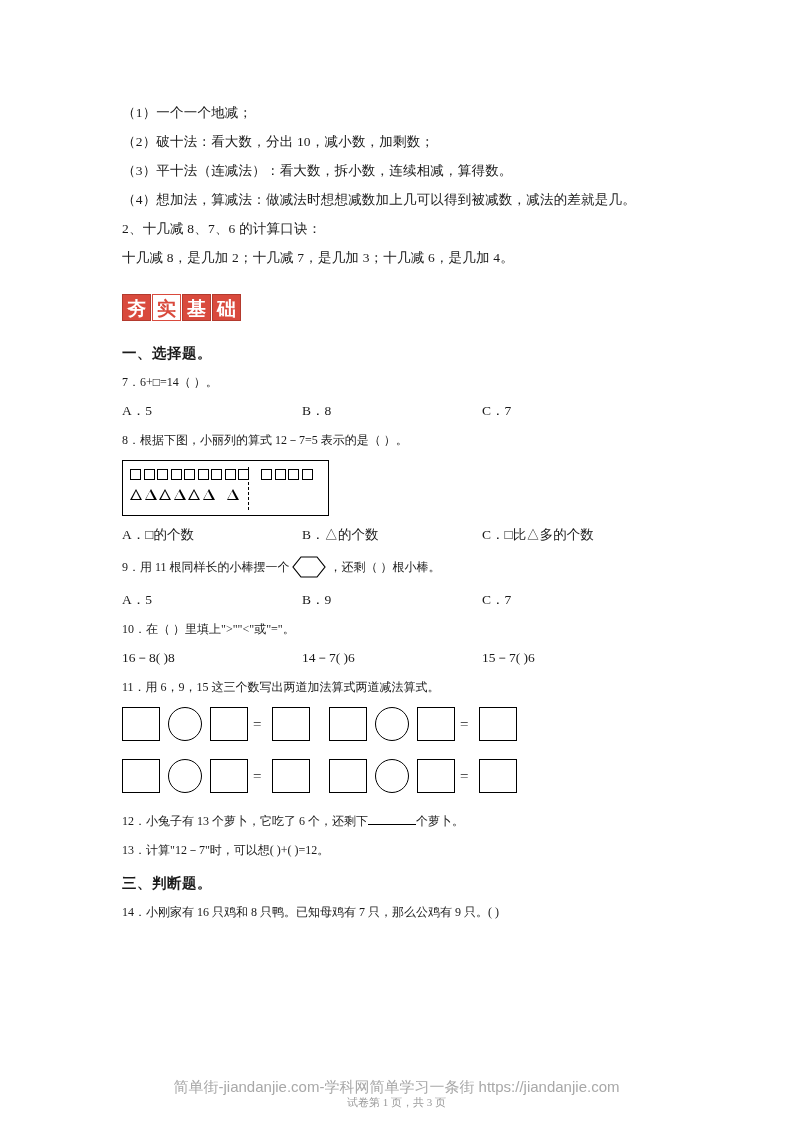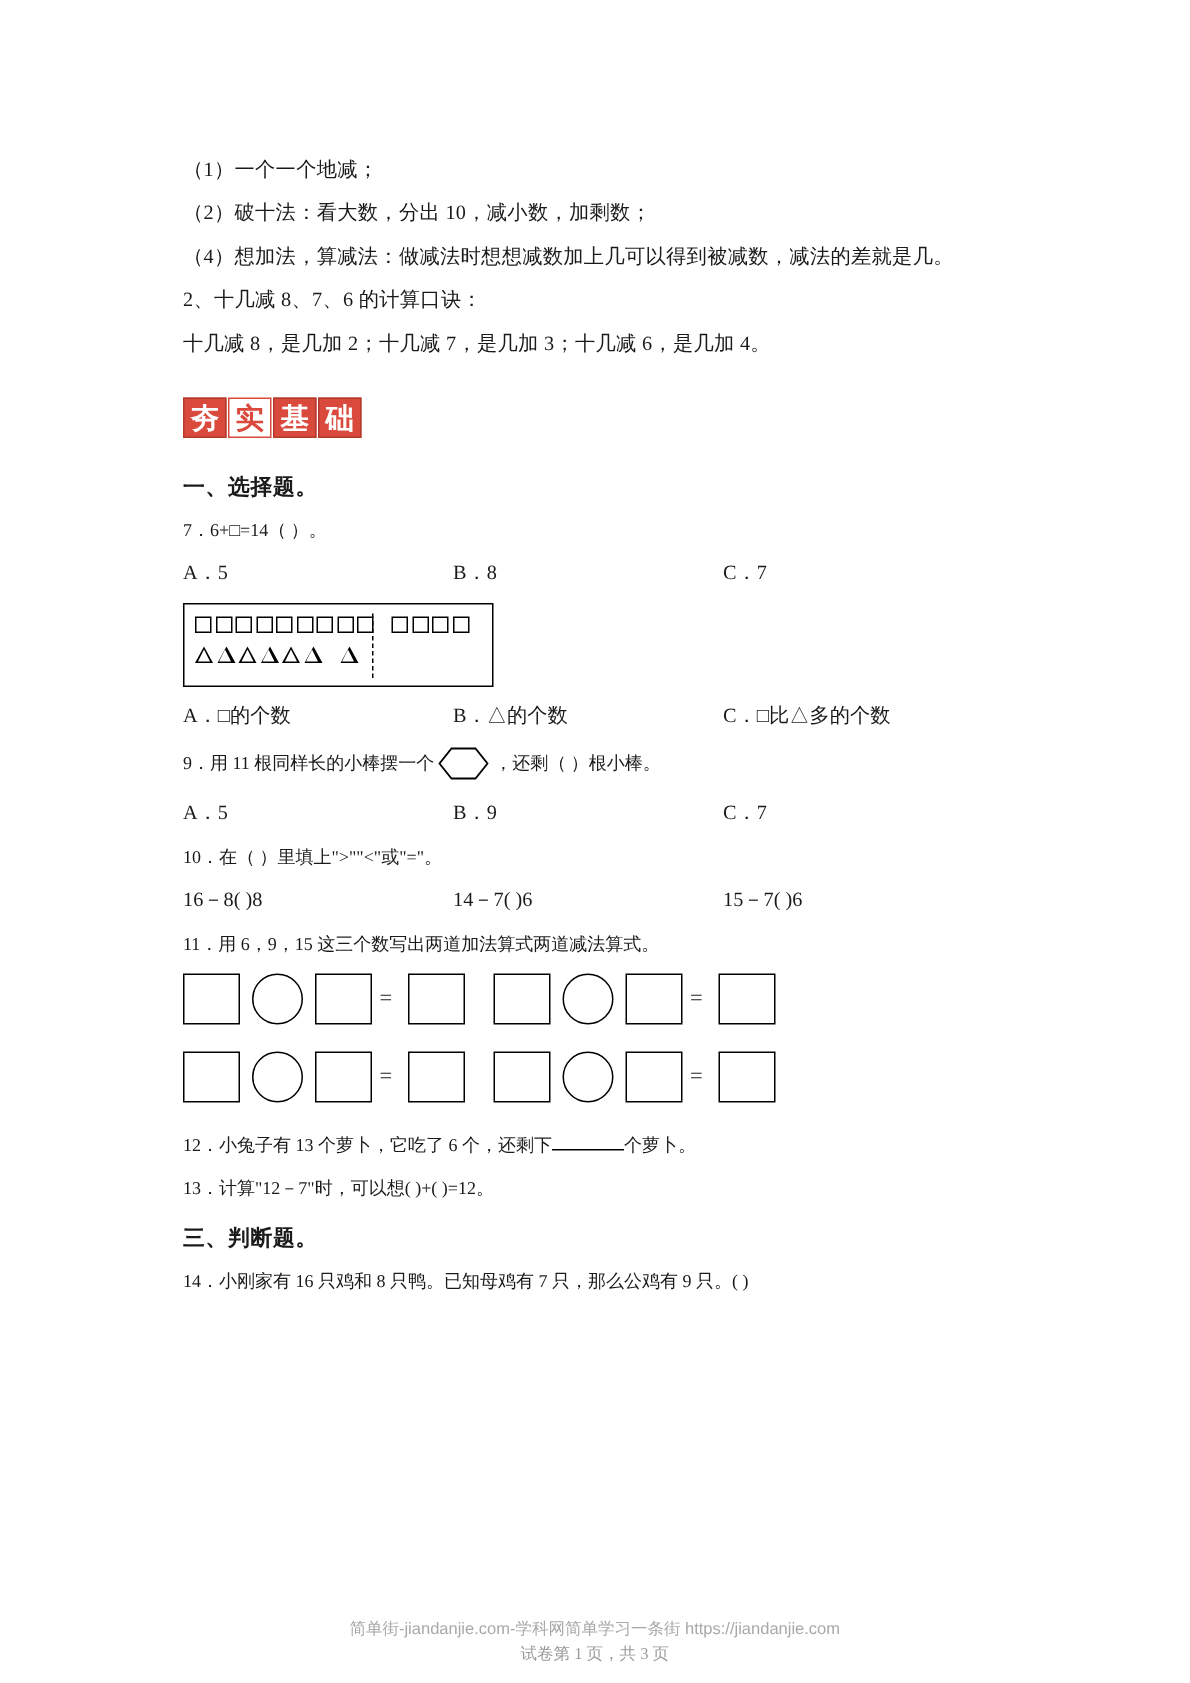--- a/index.html
+++ b/index.html
@@ -186,21 +186,21 @@
     font-size: 15px;
     line-height: 34px;
   }
 
   .footer {
     position: absolute;
     left: 0;
     top: 1066px;
     width: 793px;
     text-align: center;
-    font-size: 11px;
+    font-size: 15px;
     color: #a8a8a8;
     font-family: "Liberation Sans", sans-serif;
   }
   .pagenum {
     position: absolute;
     left: 0;
     top: 1083px;
     width: 793px;
     text-align: center;
     font-size: 11px;
@@ -214,38 +214,40 @@
   }
 </style>
 </head>
 <body>
 
 <div class="page">
   <div class="content">
 
     <div class="line">（1）一个一个地减；</div>
     <div class="line">（2）破十法：看大数，分出 10，减小数，加剩数；</div>
+    <div class="line">（3）平十法（连减法）：看大数，拆小数，连续相减，算得数。</div>
     <div class="line">（4）想加法，算减法：做减法时想想减数加上几可以得到被减数，减法的差就是几。</div>
 
     <div class="line">2、十几减 8、7、6 的计算口诀：</div>
     <div class="line">十几减 8，是几加 2；十几减 7，是几加 3；十几减 6，是几加 4。</div>
 
     <div class="badge">
       <span class="ch c1">夯</span><span class="ch c2">实</span><span class="ch c3">基</span><span class="ch c4">础</span>
     </div>
 
     <div class="section-head">一、选择题。</div>
 
     <div class="q">7．6+□=14（      ）。</div>
     <div class="options">
       <span class="opt opt-a">A．5</span>
       <span class="opt opt-b">B．8</span>
       <span class="opt opt-c">C．7</span>
     </div>
 
+    <div class="q">8．根据下图，小丽列的算式 12－7=5 表示的是（      ）。</div>
     <div class="fig-box">
       <div class="fig-inner">
         <div class="sq-row">
           <span class="sq"></span><span class="sq"></span><span class="sq"></span><span class="sq"></span><span class="sq"></span><span class="sq"></span><span class="sq"></span><span class="sq"></span><span class="sq gap"></span><span class="sq"></span><span class="sq"></span><span class="sq"></span><span class="sq"></span>
         </div>
         <div class="tri-row">
           <span class="tri"></span><span class="tri"></span><span class="tri"></span><span class="tri"></span><span class="tri"></span><span class="tri gap"></span><span class="tri"></span>
         </div>
         <div class="dashed-v"></div>
       </div>

